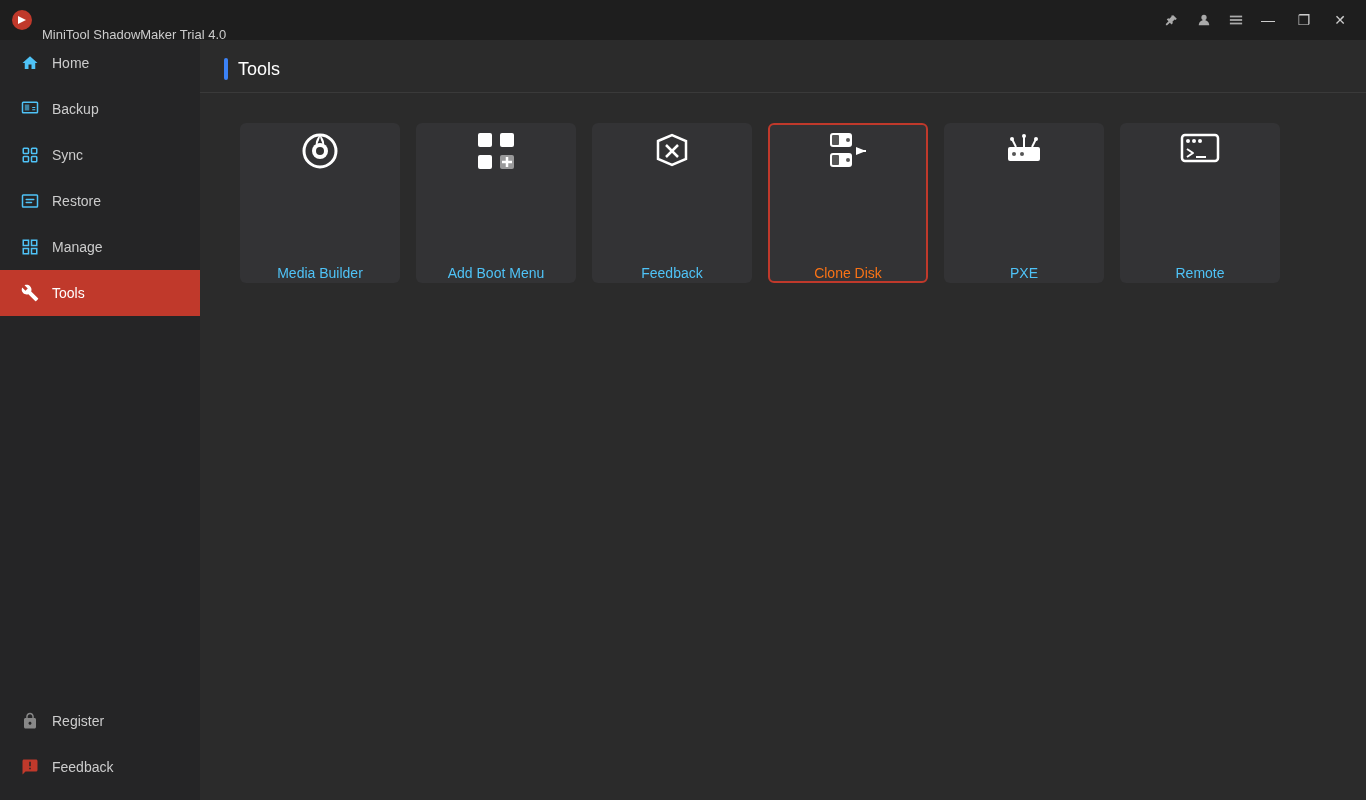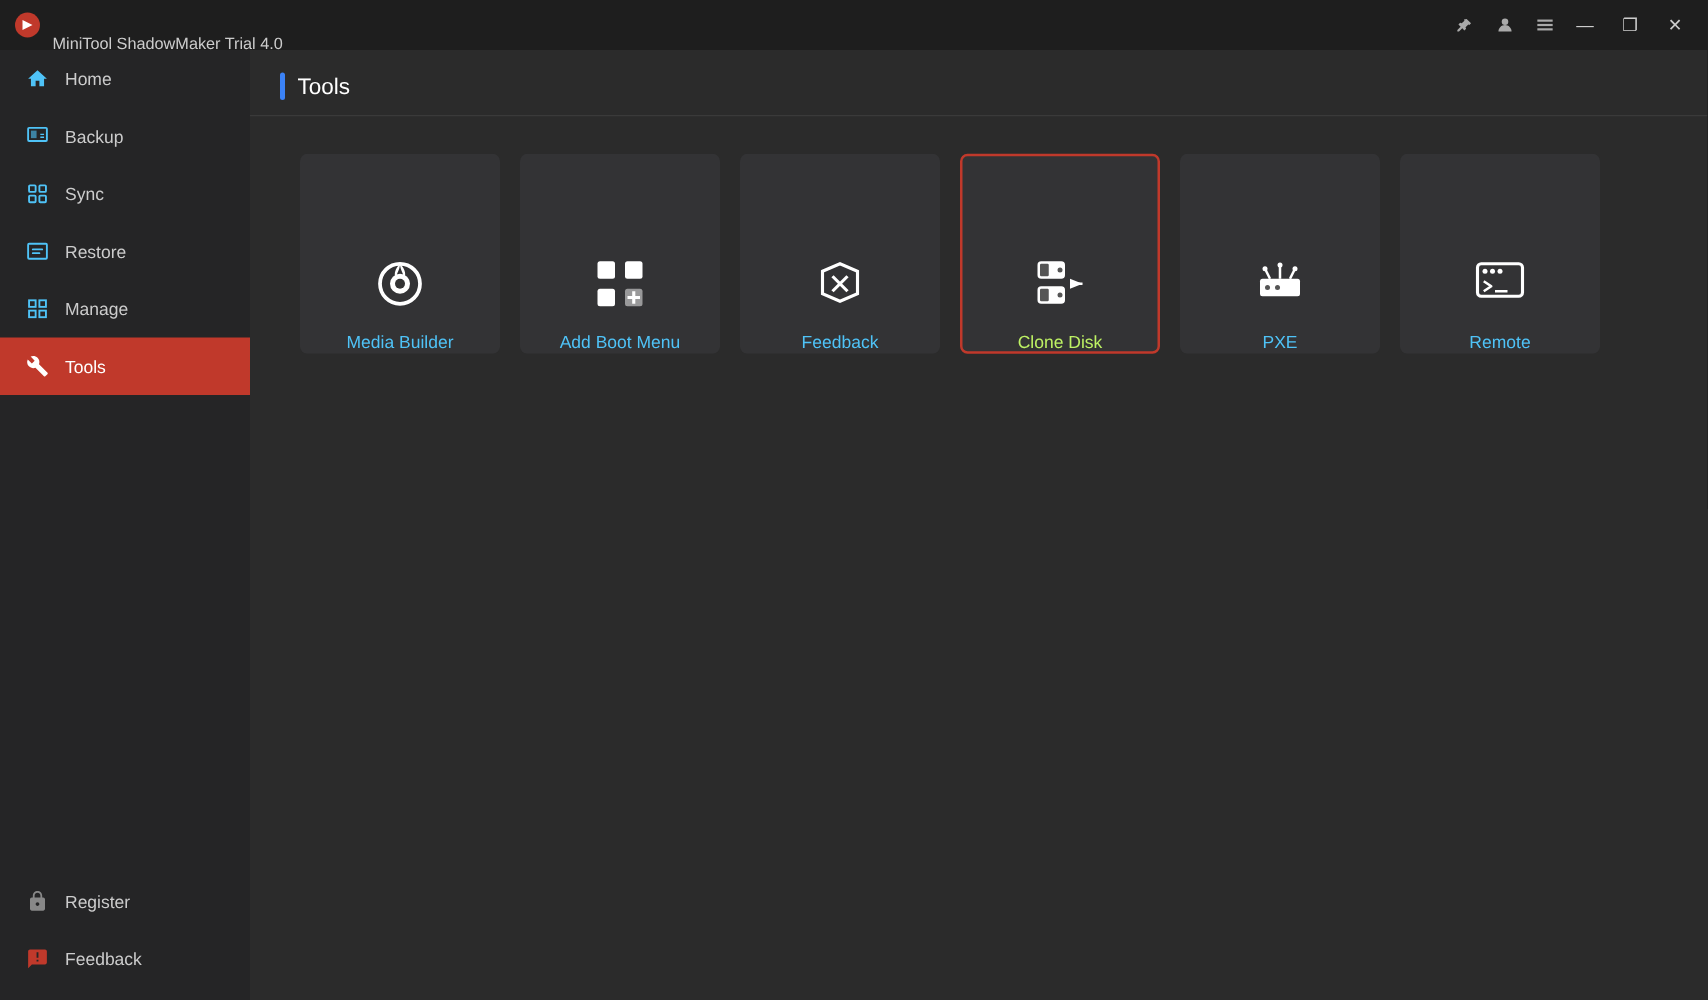--- a/index.html
+++ b/index.html
@@ -140,21 +140,21 @@
       padding: 30px 40px;
     }
     .tool-card {
       width: 160px;
       height: 160px;
       background: #333335;
       border-radius: 6px;
       display: flex;
       flex-direction: column;
       align-items: center;
-      justify-content: flex-end;
+      justify-content: space-between;
       gap: 12px;
       cursor: pointer;
       border: 2px solid transparent;
       transition: background 0.15s;
       flex-shrink: 0;
     }
     .tool-card.selected {
       border: 2px solid #c0392b;
     }
     .tool-card-icon {
@@ -164,21 +164,21 @@
       align-items: center;
       justify-content: center;
       color: #fff;
     }
     .tool-card-label {
       font-size: 14px;
       color: #4fc3f7;
       text-align: center;
     }
     .tool-card.selected .tool-card-label {
-      color: #bef264;
+      color: #f97316;
     }
   </style>
 </head>
 <body>
 
 <div id="titlebar">
 
   <svg id="titlebar-logo" viewBox="0 0 24 24" fill="none">
     <circle cx="12" cy="12" r="10" fill="#c0392b"></circle>
     <path d="M8 8 L16 12 L8 16 Z" fill="white"></path>

